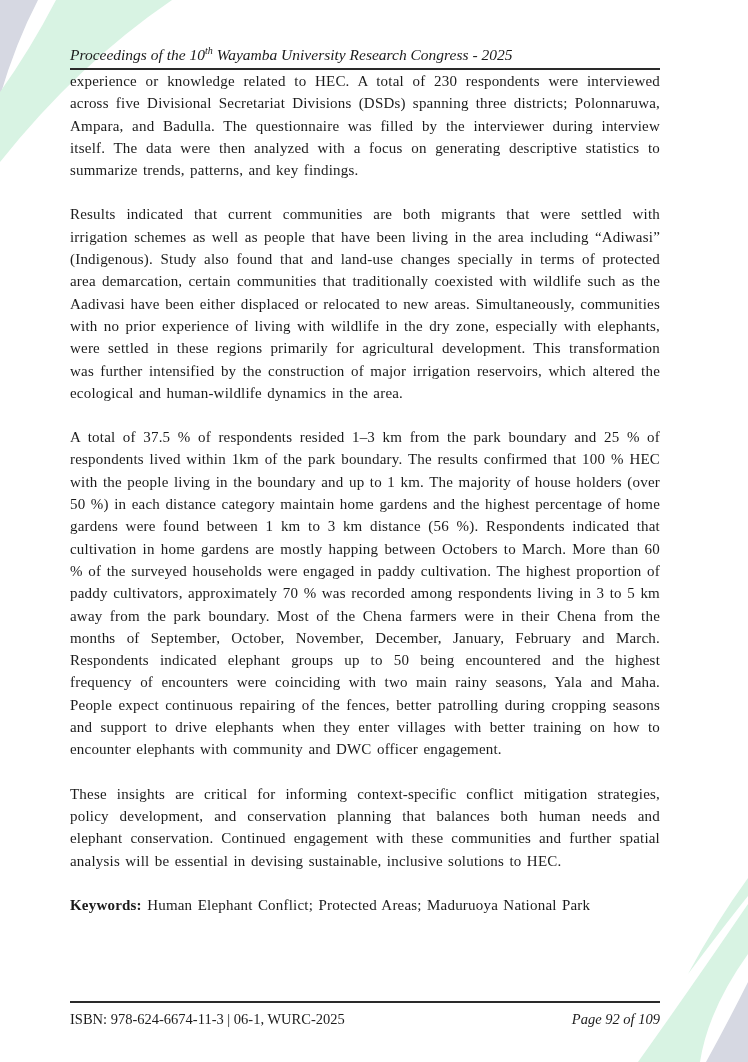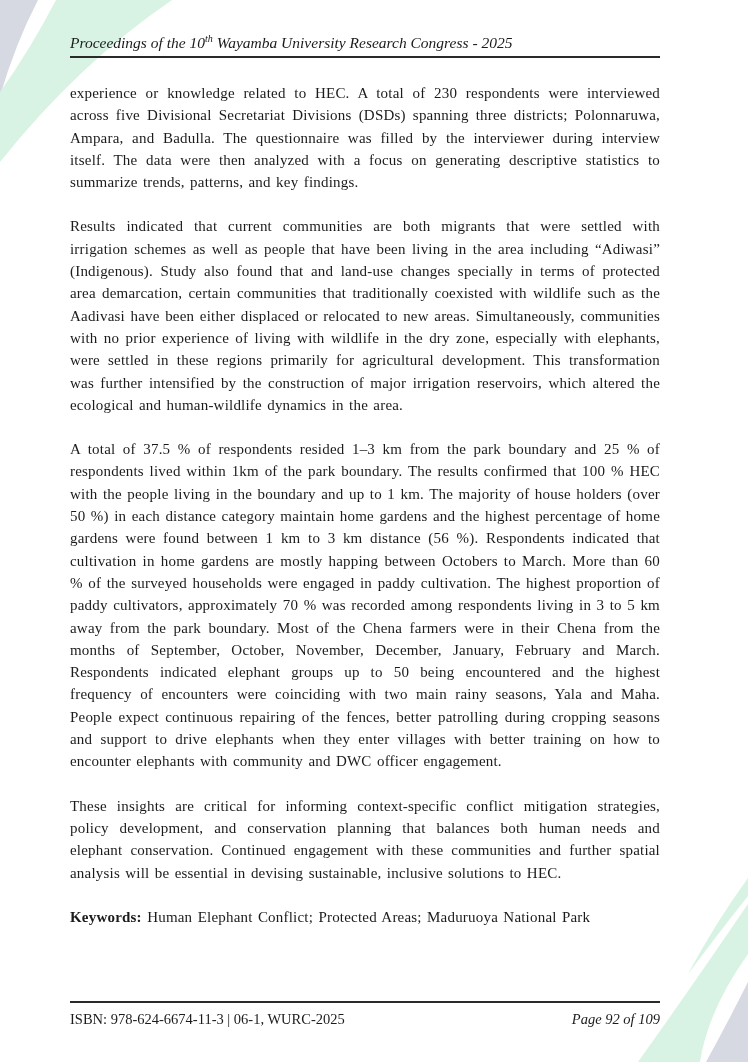--- a/index.html
+++ b/index.html
@@ -10,36 +10,36 @@
     color: #1b1b1b;
     position: relative;
     overflow: hidden;
   }
   .decor { position: absolute; pointer-events: none; }
   .decor-tl { top: 0; left: 0; }
   .decor-br { bottom: 0; right: 0; }
 
   .content {
     position: absolute;
-    left: 70px; top: 33px;
+    left: 70px; top: 45px;
     width: 590px;
   }
   .header-title {
     font-style: italic;
     font-size: 15.5px;
     line-height: 19px;
     white-space: nowrap;
   }
   .header-title sup { font-size: 10px; line-height: 0; }
   .header-rule {
     border: none;
     border-top: 2px solid #2a2a2a;
     margin: 4px 0 0 0;
   }
-  .body-text { margin-top: 24px; }
+  .body-text { }
   .body-text p {
     margin: 0 0 22px 0;
     font-size: 15px;
     line-height: 22.3px;
     text-align: justify;
     letter-spacing: 0.2px;
     word-spacing: 1.4px;
   }
   .italic-term { }
   .keywords { margin-bottom: 0 !important; text-align: right; }

